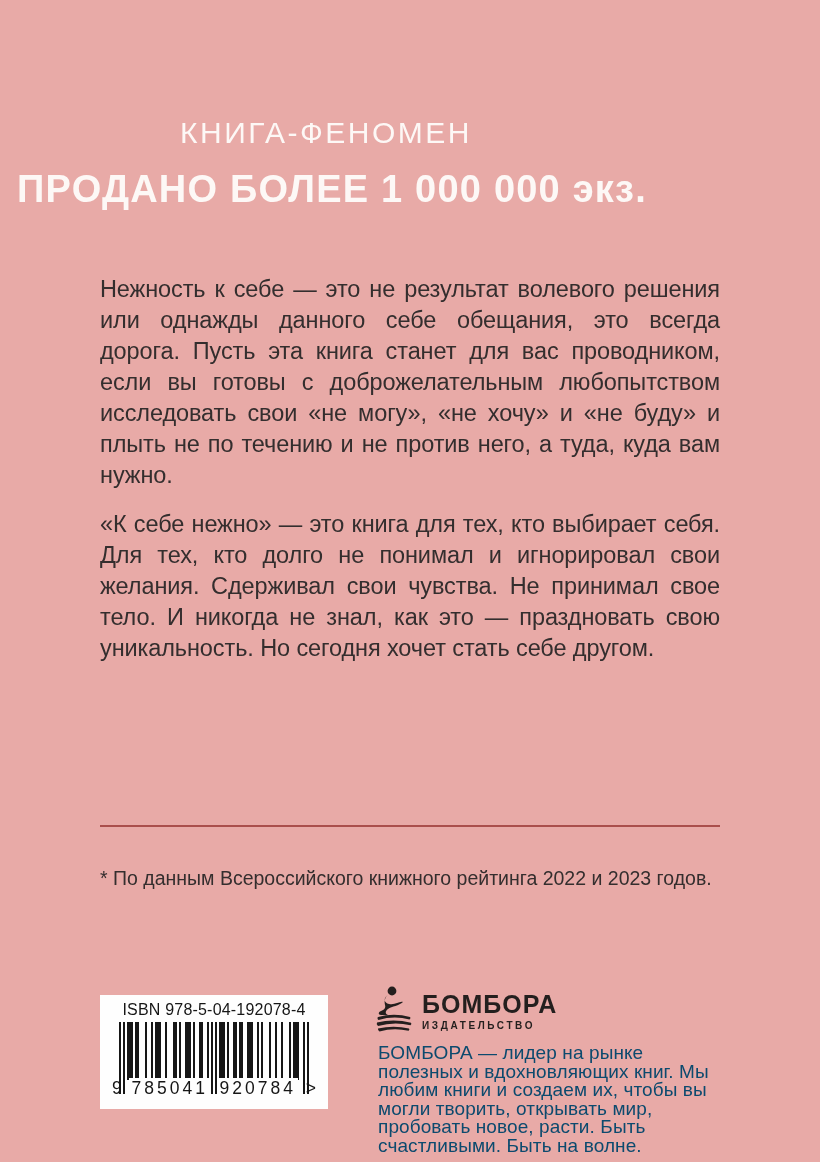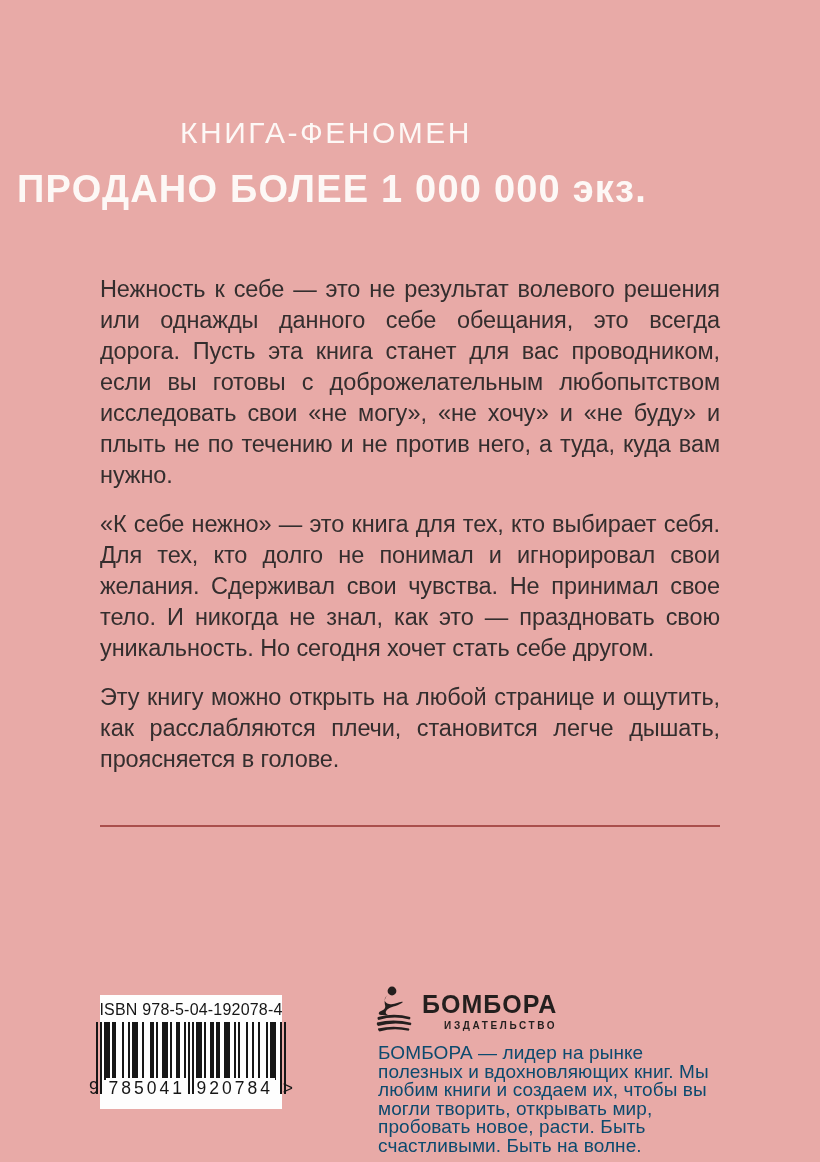--- a/index.html
+++ b/index.html
@@ -39,21 +39,21 @@
   .divider{
     position:absolute;left:100px;top:825px;width:620px;height:2px;
     background:#aa4f4c;
   }
   .footnote{
     position:absolute;left:100px;top:866px;width:640px;
     color:#342e2e;font-size:19.5px;line-height:24px;
   }
   
   .barcode-box{
-    position:absolute;left:100px;top:995px;width:182px;height:114px;
+    position:absolute;left:100px;top:995px;width:228px;height:114px;
     background:#fefefe;
     display:flex;flex-direction:column;align-items:center;
     box-sizing:border-box;padding-top:6px;
   }
   .isbn-label{
     color:#161616;font-size:16px;letter-spacing:0.2px;white-space:nowrap;
   }
   .bars{margin-top:3px;display:block;}
   .barcode-digits{
     width:204px;margin-top:-16px;
@@ -64,21 +64,21 @@
   .barcode-digits .grp{
     background:#fefefe;padding:0 2px;letter-spacing:3px;
   }
   .barcode-digits .edge{background:transparent;padding:0;letter-spacing:0;}
   
   .publisher-logo{
     position:absolute;left:375px;top:986px;height:48px;
     display:flex;align-items:flex-start;
   }
   .logo-icon{width:38px;height:48px;}
-  .logo-words{margin-left:9px;display:flex;flex-direction:column;text-align:right;}
+  .logo-words{margin-left:9px;display:flex;flex-direction:column;}
   .logo-name{
     color:#241f1e;font-size:25px;font-weight:bold;letter-spacing:1px;line-height:25px;
     margin-top:6px;
   }
   .logo-sub{
     color:#241f1e;font-size:10px;font-weight:bold;letter-spacing:2.6px;margin-top:3px;
   }
   .publisher-desc{
     position:absolute;left:378px;top:1044px;width:352px;
     color:#0c4a6e;font-size:19px;line-height:18.6px;letter-spacing:0.1px;
@@ -90,25 +90,25 @@
 <div class="cover">
 
   <div class="header">
     <div class="hline1">КНИГА-ФЕНОМЕН</div>
     <div class="hline2">ПРОДАНО БОЛЕЕ 1 000 000 экз.</div>
   </div>
 
   <div class="annotation">
     <p>Нежность к себе — это не результат волевого решения или однажды данного себе обещания, это всегда дорога. Пусть эта книга станет для вас проводником, если вы готовы с доброжелательным любопытством исследовать свои «не могу», «не хочу» и «не буду» и плыть не по течению и не против него, а туда, куда вам нужно.</p>
     <p>«К себе нежно» — это книга для тех, кто выбирает себя. Для тех, кто долго не понимал и игнорировал свои желания. Сдерживал свои чувства. Не принимал свое тело. И никогда не знал, как это — праздновать свою уникальность. Но сегодня хочет стать себе другом.</p>
-    <p>Эту книгу можно открыть на любой странице и ощутить, как расслабляются плечи, становится легче дышать, проясняется в голове.</p>
   </div>
 
   <div class="divider"></div>
 
+  <div class="footnote">* По данным Всероссийского книжного рейтинга 2022 и 2023 годов.</div>
 
   <div class="barcode-box">
     <div class="isbn-label">ISBN 978-5-04-192078-4</div>
     <svg class="bars" id="barcode-svg" width="190" height="72">
         <rect x="0" y="0" width="2" height="72" fill="#161616"></rect>
         <rect x="4" y="0" width="2" height="72" fill="#161616"></rect>
         <rect x="8" y="0" width="2" height="58" fill="#161616"></rect>
         <rect x="10" y="0" width="2" height="58" fill="#161616"></rect>
         <rect x="12" y="0" width="2" height="58" fill="#161616"></rect>
         <rect x="16" y="0" width="2" height="58" fill="#161616"></rect>

